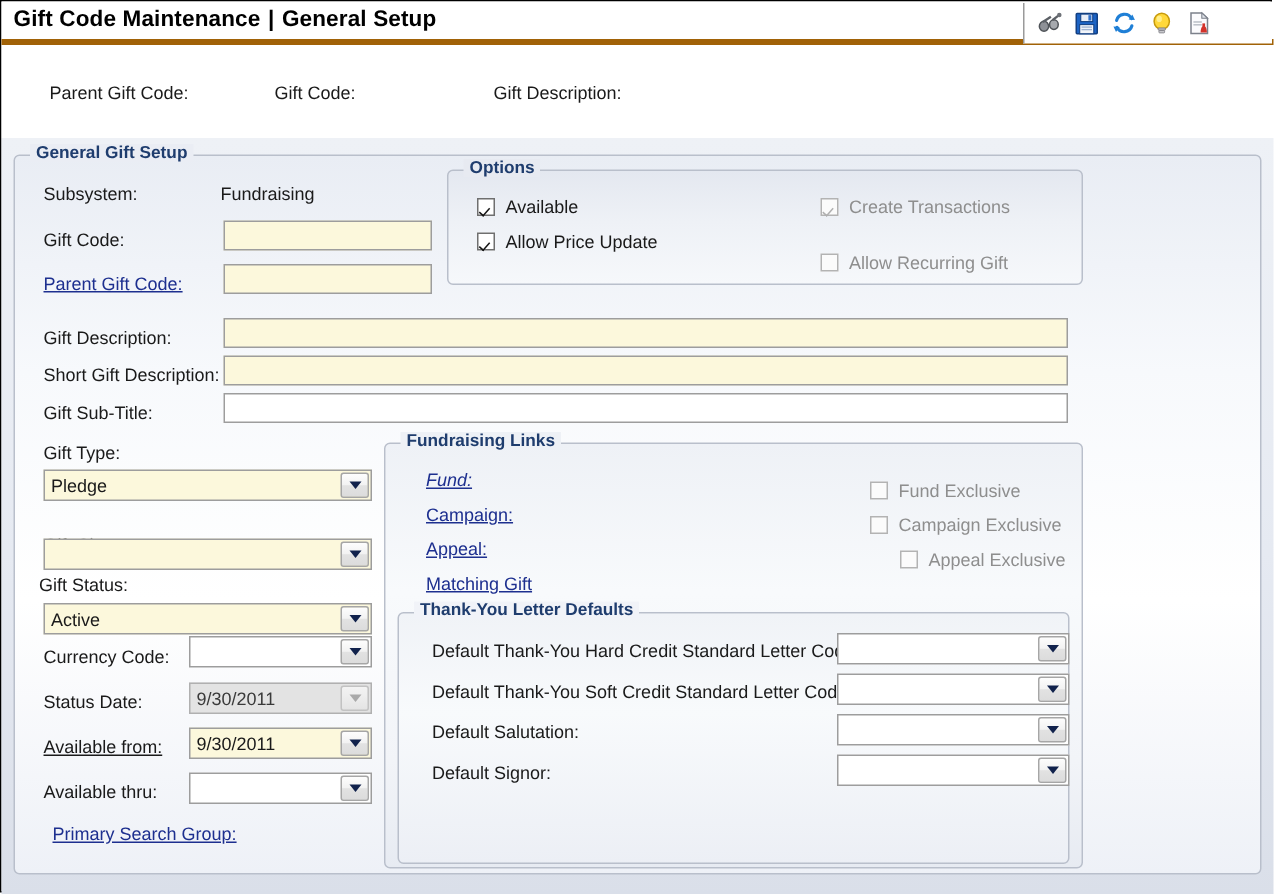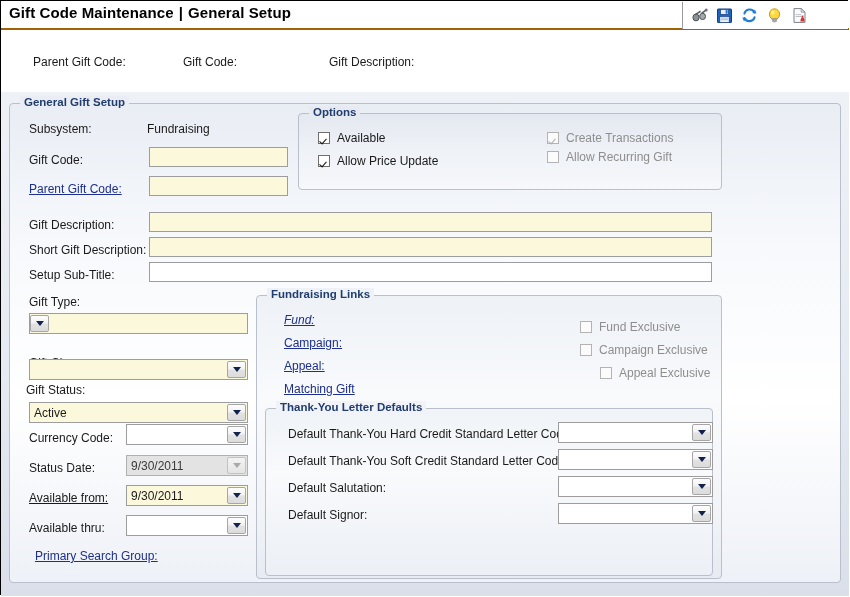--- a/index.html
+++ b/index.html
@@ -25,21 +25,21 @@
     background: #ffffff;
   }
 
   
   .header-bar {
     position: absolute;
     left: 0; top: 0;
     width: 848px;
     height: 29px;
     background: #ffffff;
-    border-bottom: 2px solid #a16207;
+    border-bottom: 4px solid #a16207;
     box-sizing: border-box;
   }
   .page-title {
     position: absolute;
     left: 8px; top: 3px;
     font-size: 15px;
     font-weight: bold;
     color: #000000;
     white-space: nowrap;
     letter-spacing: 0.1px;
@@ -358,25 +358,26 @@
 
       <div class="link-label" style="left:19px; top:78px;">Parent Gift Code:</div>
       <input class="txt" style="left: 139px; top: 72px; width: 139px;" value="">
 
       <div class="fld-label" style="left:19px; top:114px;">Gift Description:</div>
       <input class="txt" style="left: 139px; top: 108px; width: 563px;" value="">
 
       <div class="fld-label" style="left:19px; top:139px;">Short Gift Description:</div>
       <input class="txt" style="left: 139px; top: 133px; width: 563px;" value="">
 
-      <div class="fld-label" style="left:19px; top:164px;">Setup Sub-Title:</div>
+      <div class="fld-label" style="left:19px; top:164px;">Gift Sub-Title:</div>
       <input class="txt white" style="left: 139px; top: 158px; width: 563px;" value="">
 
       <div class="fld-label" style="left:19px; top:191px;">Gift Type:</div>
       <div class="combo" style="left:19px; top:209px; width:219px;">
+        <span class="combo-text">Pledge</span>
         <span class="combo-btn">
             <i class="arrow-dn"></i>
           </span>
       </div>
 
       <div class="fld-label" style="left:19px; top:252px;">Gift Class:</div>
       <div class="combo" style="left:19px; top:255px; width:219px;">
         <span class="combo-text"></span>
         <span class="combo-btn">
             <i class="arrow-dn"></i>
@@ -436,21 +437,21 @@
         <div class="cb-row" style="left:19px; top:40px;">
           <span class="cb-box checked"></span>
           <span class="cb-label">Allow Price Update</span>
         </div>
 
         <div class="cb-row disabled" style="left:248px; top:17px;">
           <span class="cb-box checked"></span>
           <span class="cb-label">Create Transactions</span>
         </div>
 
-        <div class="cb-row disabled" style="left:248px; top:36px;text-align:center;">
+        <div class="cb-row disabled" style="left:248px; top:54px;text-align:center;">
           <span class="cb-box"></span>
           <span class="cb-label">Allow Recurring Gift</span>
         </div>
       </div>
 
       <div class="groupbox" id="gb-links">
         <div class="gb-legend">Fundraising Links</div>
 
         <div class="link-label" style="left:27px; top:17px;font-style:italic;">Fund:</div>
         <div class="link-label" style="left:27px; top:40px;">Campaign:</div>

